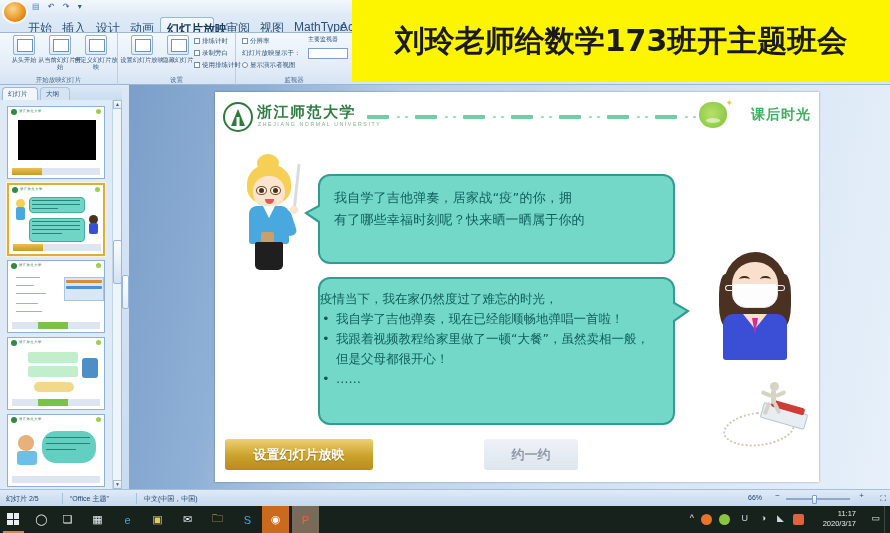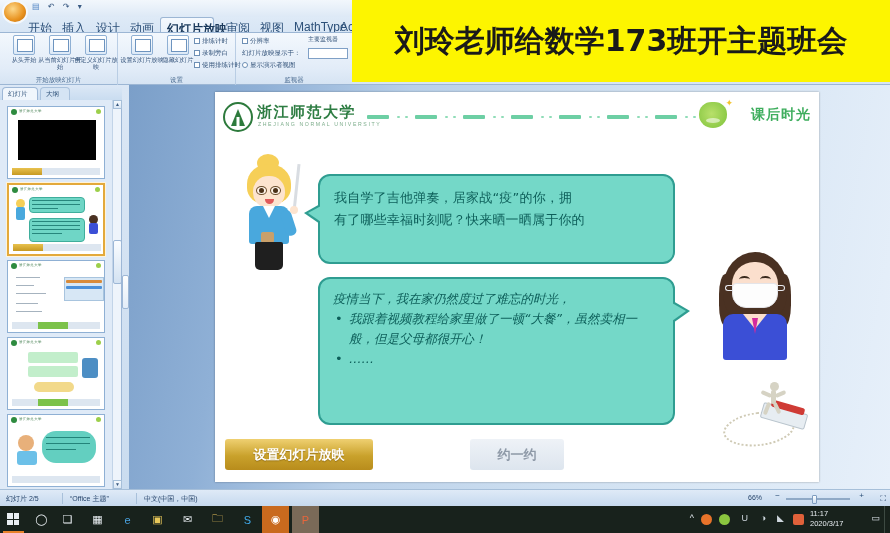--- a/index.html
+++ b/index.html
@@ -282,21 +282,21 @@
     content:""; position:absolute; left:-16px; top:28px;
     width:0;height:0; border-top:9px solid transparent; border-bottom:11px solid transparent;
     border-right: 16px solid #2f9d91;
   }
   .bubble.b1::after {
     content:""; position:absolute; left:-12px; top:30px;
     width:0;height:0; border-top:7px solid transparent; border-bottom:9px solid transparent;
     border-right: 13px solid #74d8c8;
   }
 
-  .bubble.b2 { left: 103px; top: 185px; width: 357px; height: 148px; padding: 10px 13px 8px 13px; font-style: italic; }
+  .bubble.b2 { left: 103px; top: 185px; width: 357px; height: 148px; padding: 10px 13px 8px 0; }
   .bubble.b2 .lead { font-size: 12.5px; line-height: 20px; }
   .bubble.b2 ul { list-style: none; margin: 0; padding: 0; }
   .bubble.b2 li {
     position: relative; padding-left: 16px;
     font-size: 12.5px; line-height: 20px;
   }
   .bubble.b2 li::before {
     content: "•"; position: absolute; left: 2px; top: 0; font-size: 13px; color: #0d5f5a;
   }
   .bubble.b2::before {
@@ -382,21 +382,21 @@
   }
   .tb-icon {
     position: absolute; top: 4px; width: 19px; height: 19px;
     display: flex; align-items: center; justify-content: center;
     font-size: 11px; color: #e9eef2;
   }
   .tb-btn-hl { position: absolute; top: 0; width: 27px; height: 27px; }
   .tb-underline { position:absolute; bottom:0; height:2px; background:#e8822a;}
   .tb-clock {
     position: absolute; right: 34px; top: 3px; width: 46px;
-    text-align: left; color: #e6ebef; font-size: 7.5px; line-height: 10px;
+    text-align: right; color: #e6ebef; font-size: 7.5px; line-height: 10px;
   }
   .tb-right-ic { position:absolute; top:7px; font-size:9px; color:#dfe6ec;}
   .tray-ic { position: absolute; top: 8px; width: 11px; height: 11px; border-radius: 50%; }
   .tb-show-desk { position:absolute; right:0; top:0; width:6px; height:27px; border-left:1px solid #3d4a42;}
 
   .win-logo { position:relative; width:13px; height:13px; }
   .win-logo i {
     position:absolute; width:5.5px; height:5.5px; background:#e9eef2; display:block;
   }
   .win-logo i:nth-child(1){left:0;top:0;} .win-logo i:nth-child(2){left:6.5px;top:0;}
@@ -644,20 +644,21 @@
         </div>
 
         <div class="bubble b1">
           <div class="line">我自学了吉他弹奏，居家战“疫”的你，拥</div>
           <div class="line">有了哪些幸福时刻呢？快来晒一晒属于你的</div>
         </div>
 
         <div class="bubble b2">
           <div class="lead">疫情当下，我在家仍然度过了难忘的时光，</div>
           <ul>
+            <li>我自学了吉他弹奏，现在已经能顺畅地弹唱一首啦！</li>
             <li>我跟着视频教程给家里做了一顿“大餐”，虽然卖相一般，但是父母都很开心！</li>
             <li>……</li>
           </ul>
         </div>
 
         <div class="girl">
           <div class="g-hair-l"></div>
           <div class="g-hair-r"></div>
           <div class="g-hair"></div>
           <div class="g-face"></div>
@@ -680,21 +681,21 @@
               <div class="rf-body"></div>
             <div class="rf-leg1"></div>
               <div class="rf-leg2"></div>
             <div class="rf-arm1"></div>
               <div class="rf-arm2"></div>
           </div>
         </div>
 
         <div class="nav-strip">
           <div class="nav-tab active" style="left:0px;   width:148px;">设置幻灯片放映</div>
-          <div class="nav-tab idle" style="left:245px; width:94px;">约一约</div>
+          <div class="nav-tab idle" style="left:259px; width:94px;">约一约</div>
         </div>
 
       </div>
     </div>
 
     <div class="statusbar">
       <div class="sb-item" style="left:6px;">幻灯片 2/5</div>
       <div class="sb-sep" style="left:62px;"></div>
       <div class="sb-item" style="left:70px;">“Office 主题”</div>
       <div class="sb-sep" style="left:136px;"></div>

